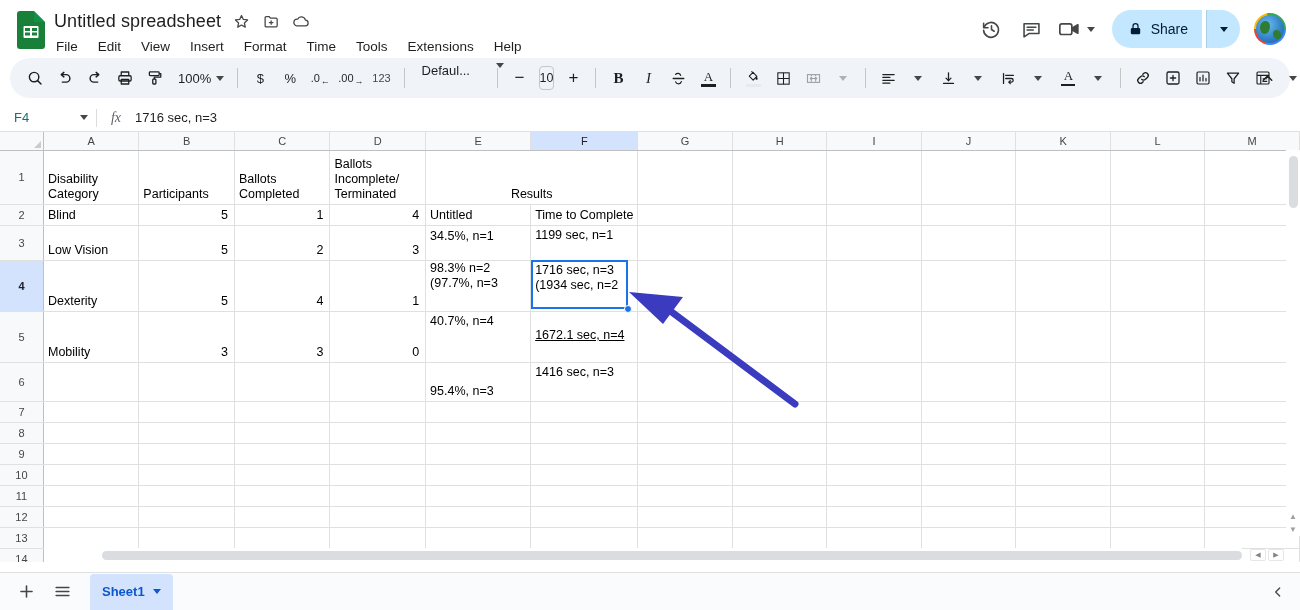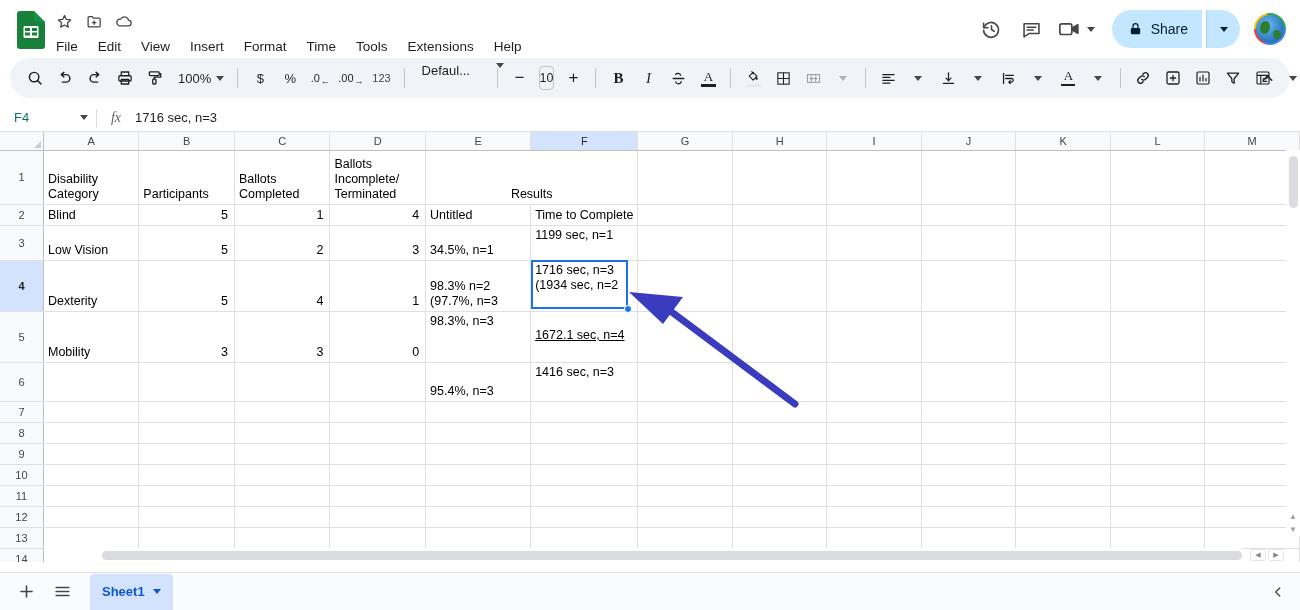--- a/index.html
+++ b/index.html
@@ -354,20 +354,21 @@
       <rect x="6.5" y="15" width="15" height="12" rx="1" fill="#fff"></rect>
       <rect x="8" y="17" width="5" height="3" fill="#188038"></rect>
       <rect x="15" y="17" width="5" height="3" fill="#188038"></rect>
       <rect x="8" y="21.5" width="5" height="3" fill="#188038"></rect>
       <rect x="15" y="21.5" width="5" height="3" fill="#188038"></rect>
     </svg>
   </div>
 
   <div class="title-block">
     <div class="title-row">
+      <span class="doc-title">Untitled spreadsheet</span>
       <span class="title-icon">
         <svg width="17" height="17" viewBox="0 0 24 24" fill="none" stroke="currentColor" stroke-width="1.8">
           <path d="M12 3.5l2.6 5.6 6 .7-4.5 4.2 1.2 6-5.3-3-5.3 3 1.2-6L3.4 9.8l6-.7z" stroke-linejoin="round"></path>
         </svg>
       </span>
       <span class="title-icon">
         <svg width="17" height="17" viewBox="0 0 24 24" fill="none" stroke="currentColor" stroke-width="1.8">
           <path d="M3 6.5a1.5 1.5 0 0 1 1.5-1.5h4l2 2.3h8A1.5 1.5 0 0 1 20 8.8v9.2a1.5 1.5 0 0 1-1.5 1.5h-14A1.5 1.5 0 0 1 3 18z" stroke-linejoin="round"></path>
           <path d="M11.5 11v5M9 13.5h5" stroke-linecap="round"></path>
         </svg>
@@ -709,57 +710,57 @@
       <td class="cell"></td>
       <td class="cell"></td>
     </tr>
 
     <tr style="height:35px">
       <td class="rowhead">3</td>
       <td class="cell">Low Vision</td>
       <td class="cell num">5</td>
       <td class="cell num">2</td>
       <td class="cell num">3</td>
-      <td class="cell" style="vertical-align:top;padding-top:17px;">34.5%, n=1</td>
+      <td class="cell" style="vertical-align:top;padding-top:3px;">34.5%, n=1</td>
       <td class="cell" style="vertical-align:top;padding-top:2px;">1199 sec, n=1</td>
       <td class="cell"></td>
       <td class="cell"></td>
       <td class="cell"></td>
       <td class="cell"></td>
       <td class="cell"></td>
       <td class="cell"></td>
       <td class="cell"></td>
     </tr>
 
     <tr style="height:51px">
       <td class="rowhead sel">4</td>
       <td class="cell">Dexterity</td>
       <td class="cell num">5</td>
       <td class="cell num">4</td>
       <td class="cell num">1</td>
-      <td class="cell" style="vertical-align:top;padding-top:18px;">98.3% n=2
+      <td class="cell" style="vertical-align:top;padding-top:0;">98.3% n=2
 (97.7%, n=3</td>
       <td class="cell" style="vertical-align:top;padding-top:2px;">1716 sec, n=3
 (1934 sec, n=2</td>
       <td class="cell"></td>
       <td class="cell"></td>
       <td class="cell"></td>
       <td class="cell"></td>
       <td class="cell"></td>
       <td class="cell"></td>
       <td class="cell"></td>
     </tr>
 
     <tr style="height:51px">
       <td class="rowhead">5</td>
       <td class="cell">Mobility</td>
       <td class="cell num">3</td>
       <td class="cell num">3</td>
       <td class="cell num">0</td>
-      <td class="cell" style="vertical-align:top;padding-top:2px;">98.3%, n=3</td>
+      <td class="cell" style="vertical-align:top;padding-top:2px;">40.7%, n=4</td>
       <td class="cell" style="vertical-align:middle;text-decoration:underline;">1672.1 sec, n=4</td>
       <td class="cell"></td>
       <td class="cell"></td>
       <td class="cell"></td>
       <td class="cell"></td>
       <td class="cell"></td>
       <td class="cell"></td>
       <td class="cell"></td>
     </tr>
 

